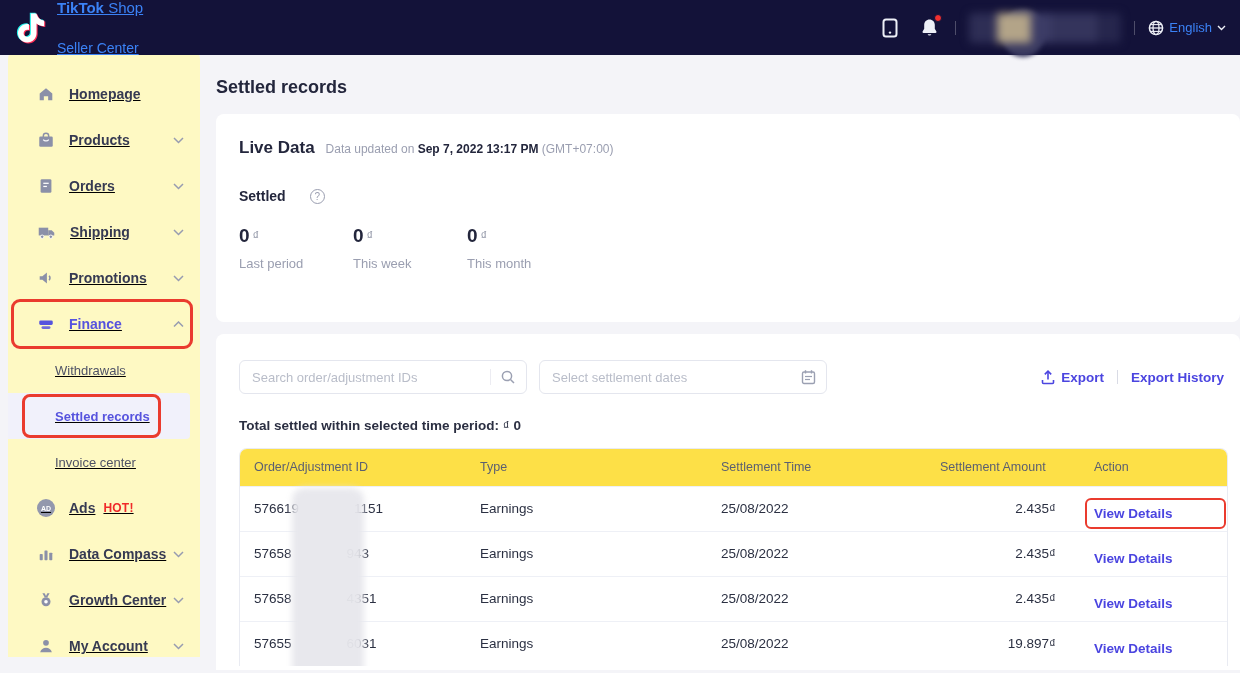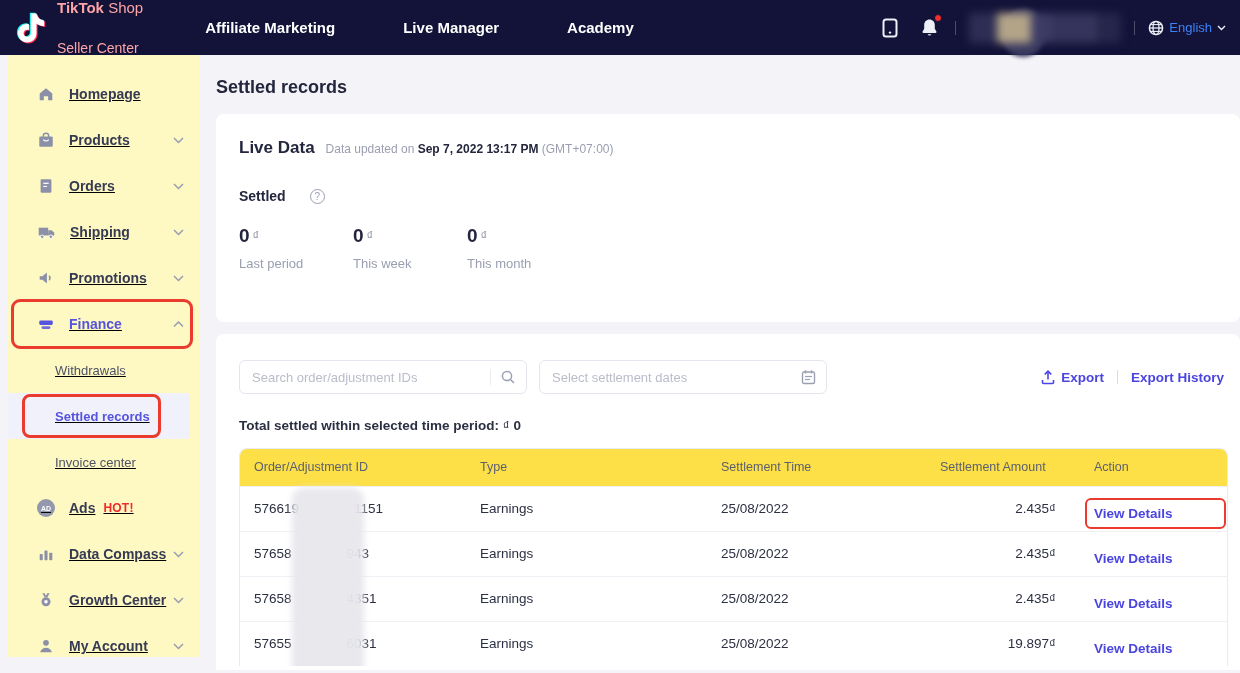--- a/index.html
+++ b/index.html
@@ -3,21 +3,21 @@
 <meta charset="utf-8">
 <style>
   * { margin:0; padding:0; box-sizing:border-box; }
   html,body { width:1240px; height:673px; overflow:hidden; }
   body { font-family:"Liberation Sans", sans-serif; background:#f4f4f8; position:relative; }
 
   
   .topbar { position:absolute; top:0; left:0; width:1240px; height:55px; background:#131239;
             display:flex; align-items:center; padding:0 14px; z-index:20; }
   .brand { display:flex; align-items:center; gap:9px; cursor:pointer; }
-  .brand-text { color:#fca5a5; line-height:1.15; }
+  .brand-text { color:#3b82f6; line-height:1.15;text-decoration:underline; }
   .brand-line1 { font-size:15px; }
   .brand-line1 .b { font-weight:700; }
   .brand-line2 { font-size:14px; font-weight:400;margin-top:24px; }
   .topnav { display:flex; gap:68px; margin-left:62px; }
   .topnav .navlink { color:#fff; font-size:15px; font-weight:600; cursor:pointer; white-space:nowrap; }
   .top-right { margin-left:auto; display:flex; align-items:center; gap:13px; }
   .icon-btn { position:relative; display:flex; align-items:center; justify-content:center; width:26px; height:26px; cursor:pointer; }
   .bell-dot { position:absolute; top:-1px; right:0px; width:8px; height:8px; border-radius:50%; background:#f22f2f; border:1.5px solid #131239; }
   .v-div { width:1px; height:14px; background:rgba(255,255,255,0.25); }
   .account-wrap { position:relative; width:152px; height:30px; }
@@ -113,25 +113,20 @@
         <path d="M26.5 5c1.2 4.6 4.6 8 9 8.3v6.5c-3.3 0-6.4-1.1-9-3.1v11.6c0 6-4.9 10.9-10.9 10.9S4.7 34.3 4.7 28.3 9.6 17.4 15.6 17.4c.7 0 1.3.1 2 .2v6.8c-.6-.2-1.3-.4-2-.4-2.4 0-4.3 1.9-4.3 4.3s1.9 4.3 4.3 4.3 4.3-1.9 4.3-4.3V5h6.6z" fill="#fe2c55" transform="translate(1.3,1)"></path>
         <path d="M26.5 5c1.2 4.6 4.6 8 9 8.3v6.5c-3.3 0-6.4-1.1-9-3.1v11.6c0 6-4.9 10.9-10.9 10.9S4.7 34.3 4.7 28.3 9.6 17.4 15.6 17.4c.7 0 1.3.1 2 .2v6.8c-.6-.2-1.3-.4-2-.4-2.4 0-4.3 1.9-4.3 4.3s1.9 4.3 4.3 4.3 4.3-1.9 4.3-4.3V5h6.6z" fill="#ffffff"></path>
       </svg>
     </span>
     <div class="brand-text">
       <div class="brand-line1"><span class="b">TikTok</span><span> Shop</span></div>
       <div class="brand-line2">Seller Center</div>
     </div>
   </div>
 
-  <nav class="topnav">
-    <span class="navlink">Affiliate Marketing</span>
-    <span class="navlink">Live Manager</span>
-    <span class="navlink">Academy</span>
-  </nav>
 
   <div class="top-right">
     <span class="icon-btn">
       <svg width="16" height="20" viewBox="0 0 16 20">
           <rect x="1.5" y="1.5" width="13" height="17" rx="2.5" fill="none" stroke="#eef0f7" stroke-width="2"></rect>
           <circle cx="8" cy="14.6" r="1.2" fill="#eef0f7"></circle>
         </svg>
     </span>
     <span class="icon-btn">
       <svg width="17" height="19" viewBox="0 0 17 19">

